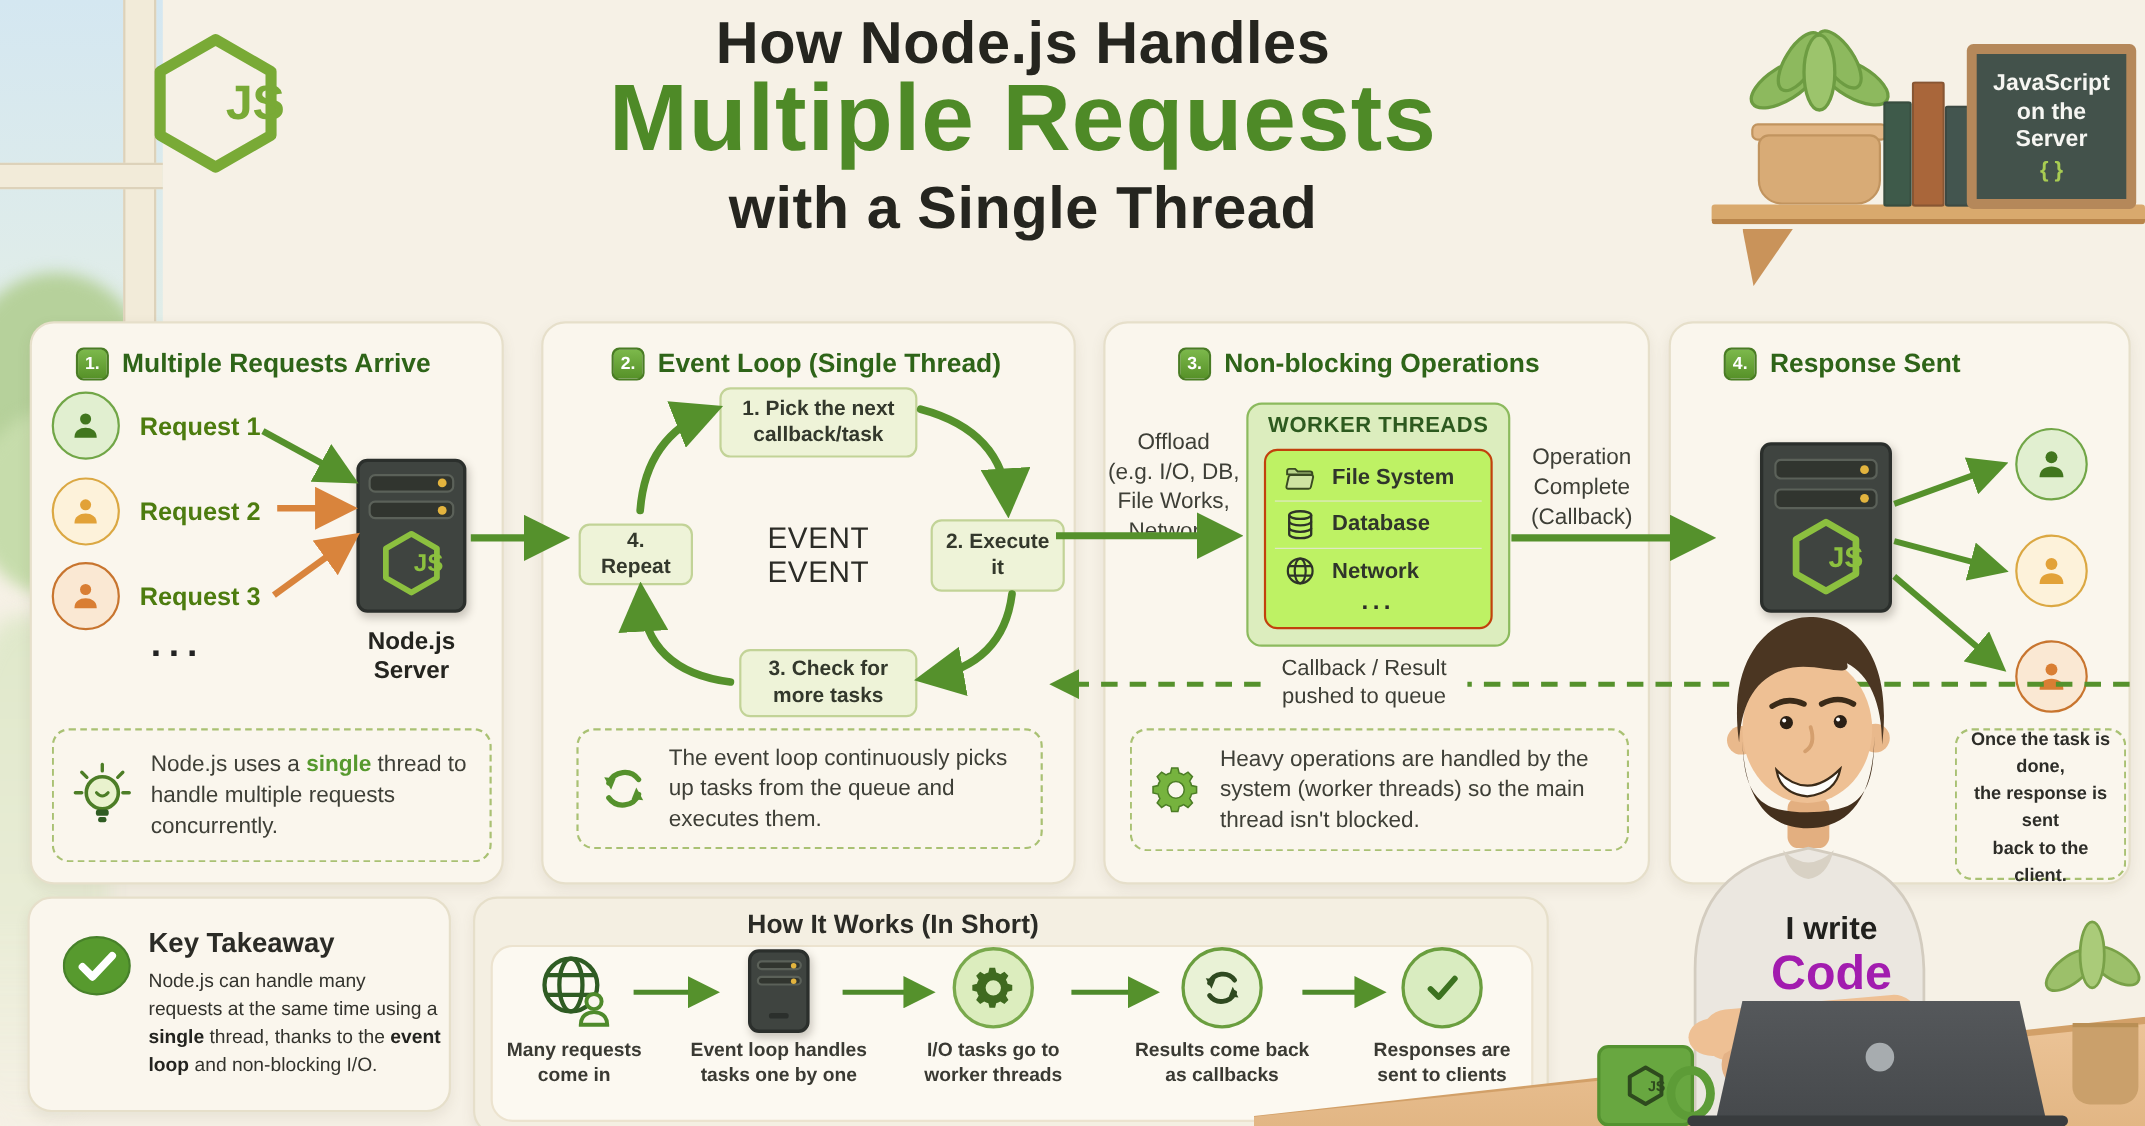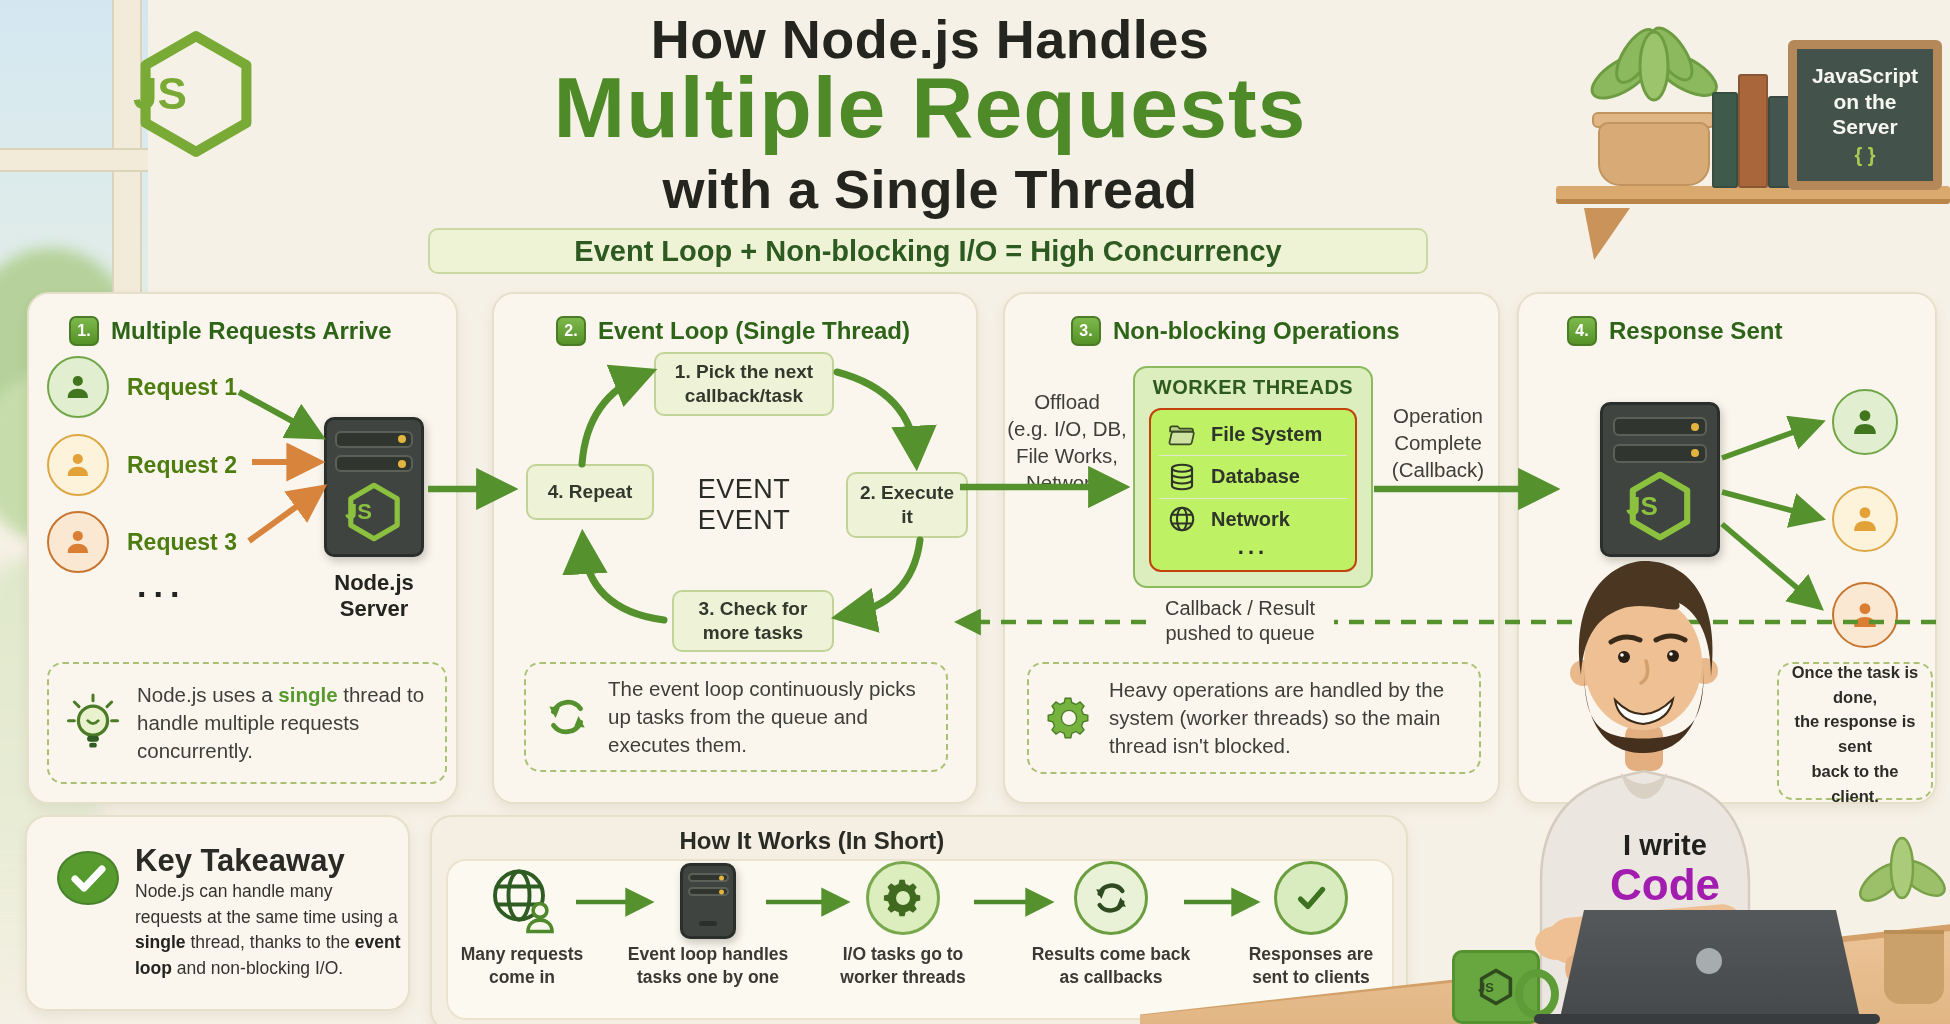--- a/index.html
+++ b/index.html
@@ -13,21 +13,21 @@
   .bush{border-radius:50%;filter:blur(7px)}
   .frame-v{left:112px;top:0;width:30px;height:505px;background:#f2ebd9;border-left:2px solid #ddd2ba;border-right:2px solid #ddd2ba}
   .frame-h{left:0;top:148px;width:148px;height:24px;background:#f2ebd9;border-top:2px solid #ddd2ba;border-bottom:2px solid #ddd2ba}
   .greenwash{left:-40px;top:560px;width:140px;height:470px;background:linear-gradient(#dfe8ca,#e9ecd6 60%,rgba(233,236,214,0));border-radius:40%;filter:blur(9px)}
 
   
   .t1,.t3{left:350px;width:1160px;text-align:center;font-weight:800;color:#25251f;font-size:54px;letter-spacing:.5px}
   .t2{left:300px;width:1260px;text-align:center;font-weight:800;color:#4e8a27;font-size:86px;letter-spacing:1px}
   .banner{left:428px;top:228px;width:1000px;height:46px;background:#eff3d6;border:2px solid #ccd8a3;border-radius:10px;display:flex;align-items:center;justify-content:center;font-size:29px;font-weight:700;color:#2d5a20}
 
-  .hex{position:relative;display:flex;align-items:center;justify-content:flex-start;color:#79aa36}
+  .hex{position:relative;display:flex;align-items:center;justify-content:flex-end;color:#79aa36}
   .hex svg{position:absolute;inset:0;width:100%;height:100%}
   .hex span{position:relative;font-weight:800;color:currentColor}
 
   
   .board{left:1556px;top:186px;width:394px;height:18px;background:#d9a96d;border-bottom:5px solid #b9854b;border-radius:3px}
   .bracket{left:1584px;top:208px;width:46px;height:52px;background:#c9935a;clip-path:polygon(0 0,100% 0,22% 100%)}
   .pot{left:1598px;top:122px;width:112px;height:64px;background:#d8ab76;border-radius:10px 10px 22px 22px;border:2px solid #c1945f}
   .potrim{left:1592px;top:112px;width:124px;height:16px;background:#e1b685;border-radius:6px;border:2px solid #c1945f}
   .book{border-radius:3px;border:2px solid rgba(40,40,30,.25)}
   .chalk{left:1788px;top:40px;width:154px;height:150px;background:#43524b;border:9px solid #b5885a;border-radius:6px;display:flex;flex-direction:column;align-items:center;justify-content:center;line-height:1.22}
@@ -68,21 +68,21 @@
   .wrow svg{width:30px;height:30px;flex:none}
   .wrow .lbl{font-weight:700;font-size:20px;color:#30352b}
   .wdots{flex:0 0 26px;text-align:center;font-weight:800;font-size:22px;letter-spacing:4px;color:#2c2c27;line-height:.6}
 
   .ellipsis{position:absolute;font-weight:800;font-size:34px;letter-spacing:7px;color:#222}
 
   .cb-label{position:absolute;left:1152px;top:596px;width:176px;text-align:center;font-size:20px;font-weight:500;color:#3c3d35;line-height:1.25}
 
   
   .ktcheck{position:absolute;left:30px;top:30px;width:62px;height:62px}
-  .kt-title{position:absolute;left:108px;top:26px;font-size:31px;font-weight:800;color:#2b2b26}
+  .kt-title{position:absolute;left:108px;top:26px;font-size:25px;font-weight:800;color:#2b2b26}
   .kt-body{position:absolute;left:108px;top:62px;width:266px;font-size:17.5px;color:#33332d;line-height:1.46}
   .kt-body b{font-weight:800;color:#23231f}
 
   
   .hiw-inner{position:absolute;left:14px;top:42px;right:12px;bottom:10px;background:#fcf9f1;border:2px solid #ece3cf;border-radius:20px}
   .hiw-title{position:absolute;left:0;top:10px;width:78%;text-align:center;font-size:24px;font-weight:800;color:#2b2b26}
   .stepicon{position:absolute;display:flex;align-items:center;justify-content:center}
   .stepcircle{border-radius:50%;display:flex;align-items:center;justify-content:center}
   .steplbl{position:absolute;text-align:center;font-size:17.5px;font-weight:700;color:#3a3a33;line-height:1.32}
 
@@ -116,21 +116,20 @@
 
   <div class="abs hex z2" style="left:133px;top:28px;width:126px;height:132px;font-size:44px">
     <svg viewBox="0 0 100 100">
         <polygon points="50,4 90,27 90,73 50,96 10,73 10,27" fill="none" stroke="currentColor" stroke-width="8" stroke-linejoin="round"></polygon>
       </svg>
     <span>JS</span>
   </div>
   <div class="abs t1 z2" style="top:8px">How Node.js Handles</div>
   <div class="abs t2 z2" style="top:58px">Multiple Requests</div>
   <div class="abs t3 z2" style="top:158px">with a Single Thread</div>
-  <div class="abs banner z2">Event Loop + Non-blocking I/O = High Concurrency</div>
 
   <div class="abs board z2"></div>
   <div class="abs bracket z2"></div>
   <svg class="abs z2" style="left:1576px;top:24px;width:156px;height:106px" viewBox="0 0 156 106">
     <g fill="#8db95e" stroke="#6d9c42" stroke-width="3">
       <ellipse cx="46" cy="52" rx="34" ry="15" transform="rotate(-32 46 52)"></ellipse>
       <ellipse cx="110" cy="50" rx="34" ry="15" transform="rotate(30 110 50)"></ellipse>
       <ellipse cx="60" cy="32" rx="30" ry="13" transform="rotate(-58 60 32)"></ellipse>
       <ellipse cx="96" cy="30" rx="30" ry="13" transform="rotate(56 96 30)"></ellipse>
       <ellipse cx="78" cy="42" rx="14" ry="34" fill="#9cc46c"></ellipse>
@@ -212,21 +211,21 @@
   </div>
 
   <div class="card z3" style="left:492px;top:292px;width:486px;height:512px">
     <div class="chead" style="left:62px;top:22px">
       <div class="badge">2.</div>
       <div class="ctitle">Event Loop (Single Thread)</div>
     </div>
     <div class="pill" style="left:160px;top:58px;width:180px;height:64px">1. Pick the next callback/task</div>
     <div class="pill" style="left:352px;top:178px;width:122px;height:66px">2. Execute it</div>
     <div class="pill" style="left:178px;top:296px;width:162px;height:62px">3. Check for more tasks</div>
-    <div class="pill" style="left:32px;top:170px;width:128px;height:56px">4. Repeat</div>
+    <div class="pill" style="left:32px;top:182px;width:104px;height:56px">4. Repeat</div>
     <div class="center-label" style="left:185px;top:180px;width:130px">
       <div>EVENT</div>
       <div>EVENT</div>
     </div>
     <div class="dnote" style="left:30px;top:368px;width:424px;height:110px">
       <svg style="width:50px;height:50px;flex:none" viewBox="0 0 48 48">
         <path d="M37 16 A15 15 0 0 0 11 19" fill="none" stroke="#55912c" stroke-width="4.6" stroke-linecap="round"></path>
         <polygon points="7,14 13,25 17,15" fill="#55912c"></polygon>
         <path d="M11 32 A15 15 0 0 0 37 29" fill="none" stroke="#55912c" stroke-width="4.6" stroke-linecap="round"></path>
         <polygon points="41,34 35,23 31,33" fill="#55912c"></polygon>

